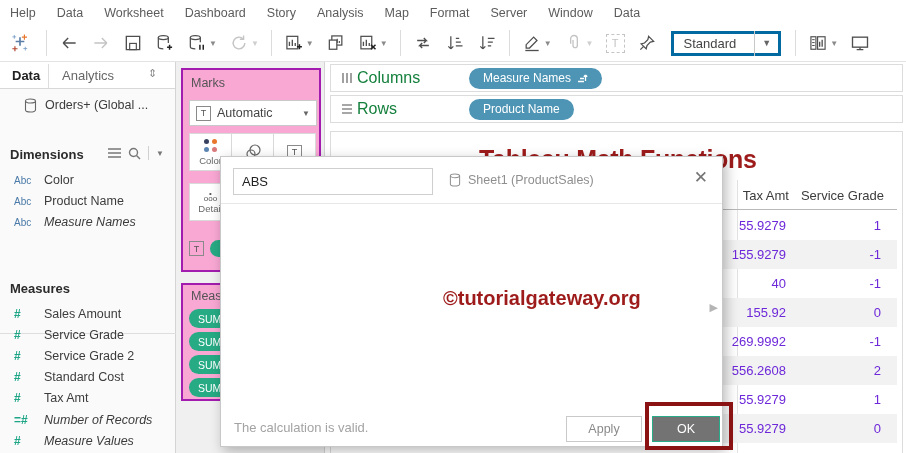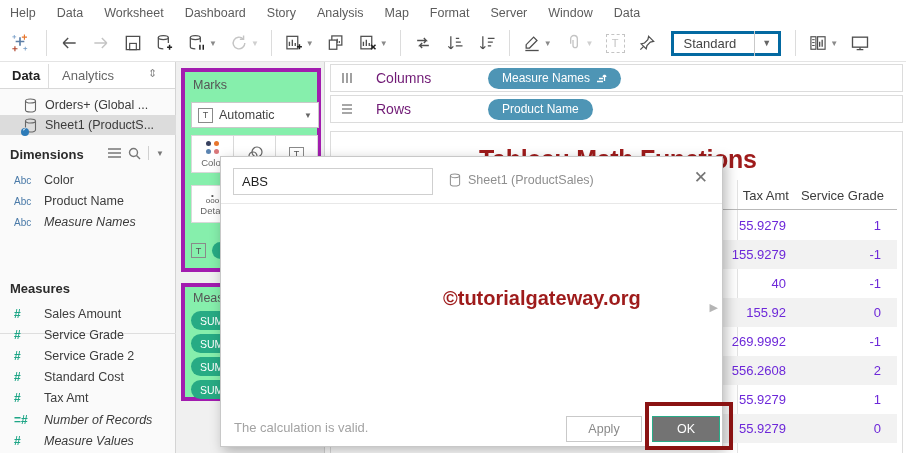--- a/index.html
+++ b/index.html
@@ -41,21 +41,21 @@
   .dim-icons { position:absolute; top:148px; left:108px; display:flex; align-items:center; gap:7px; color:#777; }
   .dim-icons .vline { width:1px; height:14px; background:#d0d0d0; }
   .field-row { position:absolute; left:0; width:176px; height:20px; display:flex; align-items:center; padding-left:14px; font-size:12.5px; color:#3c3c3c; white-space:nowrap; }
   .f-abc { font-size:10px; color:#4a7aa8; width:30px; flex:none; }
   .f-num { font-size:12px; color:#1fa687; width:30px; flex:none; font-weight:bold; }
   .ital { font-style:italic; }
   .meas-divider { position:absolute; left:0; top:271px; width:176px; height:1px; background:#dedede; }
 
   
   .markscol { position:absolute; left:176px; top:62px; width:149px; height:391px; background:#f0f0f0; border-right:1px solid #d4d4d4; }
-  .card { position:absolute; background:#86efac; border:4px solid #a21caf; }
+  .card { position:absolute; background:#f9a8d4; border:2px solid #a21caf; }
   .marks-card { left:5px; top:6px; width:140px; height:204px; }
   .marks-title { position:absolute; left:8px; top:6px; font-size:12.5px; color:#555; }
   .mark-dd { position:absolute; left:6px; top:30px; width:128px; height:26px; border:1px solid #c9c9c9; background:#fff; display:flex; align-items:center; }
   .tbox { display:inline-flex; align-items:center; justify-content:center; width:15px; height:15px; border:1px solid #8a8a8a; font-size:9px; color:#555; margin:0 6px; flex:none; }
   .mark-dd .dd-label { font-size:12.5px; color:#444; flex:1; }
   .mark-dd .dd-caret { font-size:8px; color:#666; padding-right:6px; }
   .mbtn-row1 { position:absolute; left:6px; top:63px; display:flex; }
   .mbtn { width:43px; height:38px; border:1px solid #d9d9d9; margin-right:-1px; background:#fff; display:flex; flex-direction:column; align-items:center; justify-content:center; gap:2px; }
   .mbtn .mlabel { font-size:9.5px; color:#666; }
   .dots4 { width:14px; height:14px; display:grid; grid-template-columns:6px 6px; grid-template-rows:6px 6px; gap:2px; }
@@ -64,21 +64,21 @@
   .detail-ico { font-size:8px; color:#555; line-height:5px; text-align:center; }
   .mrow3 { position:absolute; left:6px; top:170px; display:flex; align-items:center; gap:6px; }
   .gpill-frag { width:34px; height:17px; border-radius:9px; background:#27ab84; }
   .mv-card { left:5px; top:221px; width:140px; height:118px; }
   .mv-title { position:absolute; left:8px; top:4px; font-size:12.5px; color:#555; white-space:nowrap; }
   .gpill { position:absolute; left:6px; width:130px; height:19px; border-radius:10px; background:#27ab84; color:#fff; font-size:10.5px; display:flex; align-items:center; padding-left:9px; }
 
   
   .sheetarea { position:absolute; left:326px; top:62px; width:580px; height:391px; background:#fff; }
   .shelf { position:absolute; left:4px; width:573px; height:28px; background:#fff; border:1px solid #dcdcdc; display:flex; align-items:center; }
-  .shelf-label { font-size:14px; color:#701a75; margin-left:23px; width:72px; }
+  .shelf-label { font-size:16px; color:#15803d; margin-left:4px; width:72px; }
   .shelf-ico { margin-left:10px; color:#8a8a8a; flex:none; display:block; }
   .pill-blue { height:21px; border-radius:11px; background:#4e95b5; color:#fff; font-size:12px; display:flex; align-items:center; justify-content:center; gap:6px; padding:0 14px; margin-left:40px; }
   .canvas { position:absolute; left:4px; top:69px; width:573px; height:322px; border:1px solid #dcdcdc; border-bottom:none; background:#fff; }
   .sheet-heading { position:absolute; left:148px; top:13px; font-size:25px; font-weight:bold; color:#9e1b1b; white-space:nowrap; letter-spacing:-0.3px; }
   .vt-grid { position:absolute; left:406px; top:48px; width:1px; height:274px; background:#e3e3e3; }
   .col-h { position:absolute; top:56px; font-size:13px; color:#3c3c3c; }
   .h-tax { right:113px; }
   .h-grade { right:18px; }
   .head-line { position:absolute; left:2px; right:5px; top:77px; height:1px; background:#b9b9b9; }
   .trow { position:absolute; left:2px; right:5px; height:29px; }
@@ -272,30 +272,20 @@
       <span class="pane-collapse">⇕</span>
     </div>
 
     <div class="ds-row" style="top:33px;">
       <svg class="dsicon" width="13" height="15" viewBox="0 0 13 15">
           <ellipse cx="6.5" cy="3" rx="5" ry="2" fill="none" stroke="#666" stroke-width="1.1"></ellipse>
           <path d="M1.5 3v9c0 1.1 2.2 2 5 2s5-.9 5-2V3" fill="none" stroke="#666" stroke-width="1.1"></path>
         </svg>
       <span>Orders+ (Global ...</span>
     </div>
-    <div class="ds-row sel" style="top:53px;">
-      <span style="position:relative; margin-right:8px; flex:none;">
-        <svg class="dsicon" style="margin:0;" width="13" height="15" viewBox="0 0 13 15">
-            <ellipse cx="6.5" cy="3" rx="5" ry="2" fill="none" stroke="#666" stroke-width="1.1"></ellipse>
-            <path d="M1.5 3v9c0 1.1 2.2 2 5 2s5-.9 5-2V3" fill="none" stroke="#666" stroke-width="1.1"></path>
-          </svg>
-        <span class="ds-check"></span>
-      </span>
-      <span>Sheet1 (ProductS...</span>
-    </div>
 
     <div class="side-h" style="top:85px;">Dimensions</div>
     <div class="dim-icons" style="top:84px;">
       <svg width="13" height="12" viewBox="0 0 13 12">
           <path d="M0 2h13M0 6h13M0 10h13" stroke="#777" stroke-width="1.6"></path>
         </svg>
       <svg width="13" height="13" viewBox="0 0 13 13">
           <circle cx="5.5" cy="5.5" r="4" fill="none" stroke="#777" stroke-width="1.4"></circle>
           <path d="M8.5 8.5L12 12" stroke="#777" stroke-width="1.4"></path>
         </svg>

